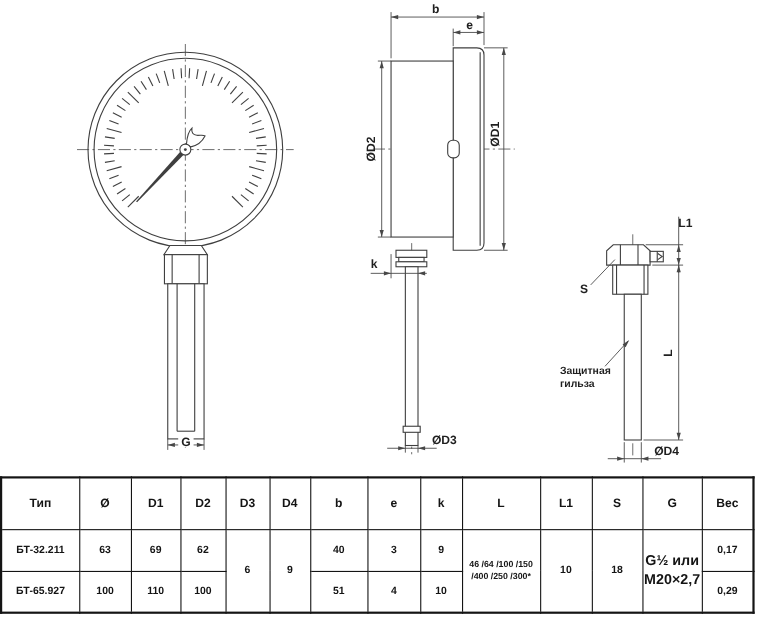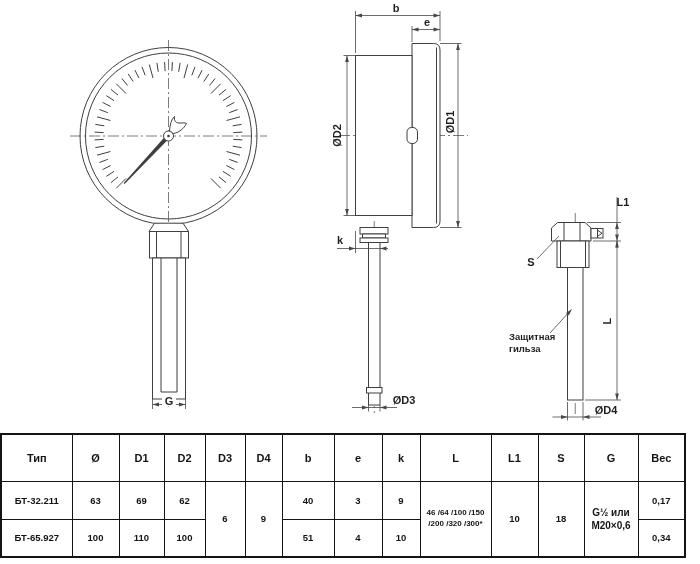--- a/index.html
+++ b/index.html
@@ -15,21 +15,21 @@
   #gauge-ticks line{stroke:#3f3f3f;stroke-width:1;}
   #gauge-needle{fill:#3f3f3f;}
   .tblwrap{position:absolute;left:0;top:433px;}
   table{border-collapse:collapse;table-layout:fixed;width:684px;border:2px solid #141414;}
   th,td{border:1px solid #141414;text-align:center;vertical-align:middle;padding:0;color:#141414;overflow:hidden;}
   thead tr{height:47px;}
   tbody tr{height:38px;}
   th{font-size:11px;font-weight:bold;}
   td{font-size:9.5px;font-weight:bold;}
   td.lsize{font-size:8px;line-height:1.3;margin-top:36px;}
-  td.gsize{font-size:10px;line-height:1.3;}
+  td.gsize{font-size:13px;line-height:1.3;}
 </style>
 </head>
 <body>
 
 
 
 <svg id="drawing" width="700" height="430" viewBox="0 0 700 430">
 
   <g>
     <line class="cl" x1="70" y1="136" x2="267" y2="136"></line>
@@ -273,38 +273,38 @@
         <td>63</td>
         <td>69</td>
         <td>62</td>
         <td rowspan="2">6</td>
         <td rowspan="2">9</td>
         <td>40</td>
         <td>3</td>
         <td>9</td>
         <td rowspan="2" class="lsize">
           <div>46 /64 /100 /150</div>
-          <div>/200 /320 /300*</div>
+          <div>/400 /250 /300*</div>
         </td>
         <td rowspan="2">10</td>
         <td rowspan="2">18</td>
         <td rowspan="2" class="gsize">
           <div>G½ или</div>
-          <div>M20×0,6</div>
+          <div>M20×2,7</div>
         </td>
         <td>0,17</td>
       </tr>
       <tr>
         <td>БТ-65.927</td>
         <td>100</td>
         <td>110</td>
         <td>100</td>
         <td>51</td>
         <td>4</td>
         <td>10</td>
-        <td>0,34</td>
+        <td>0,29</td>
       </tr>
     </tbody>
   </table>
 </div>
 
 
 
 
 </body></html>

